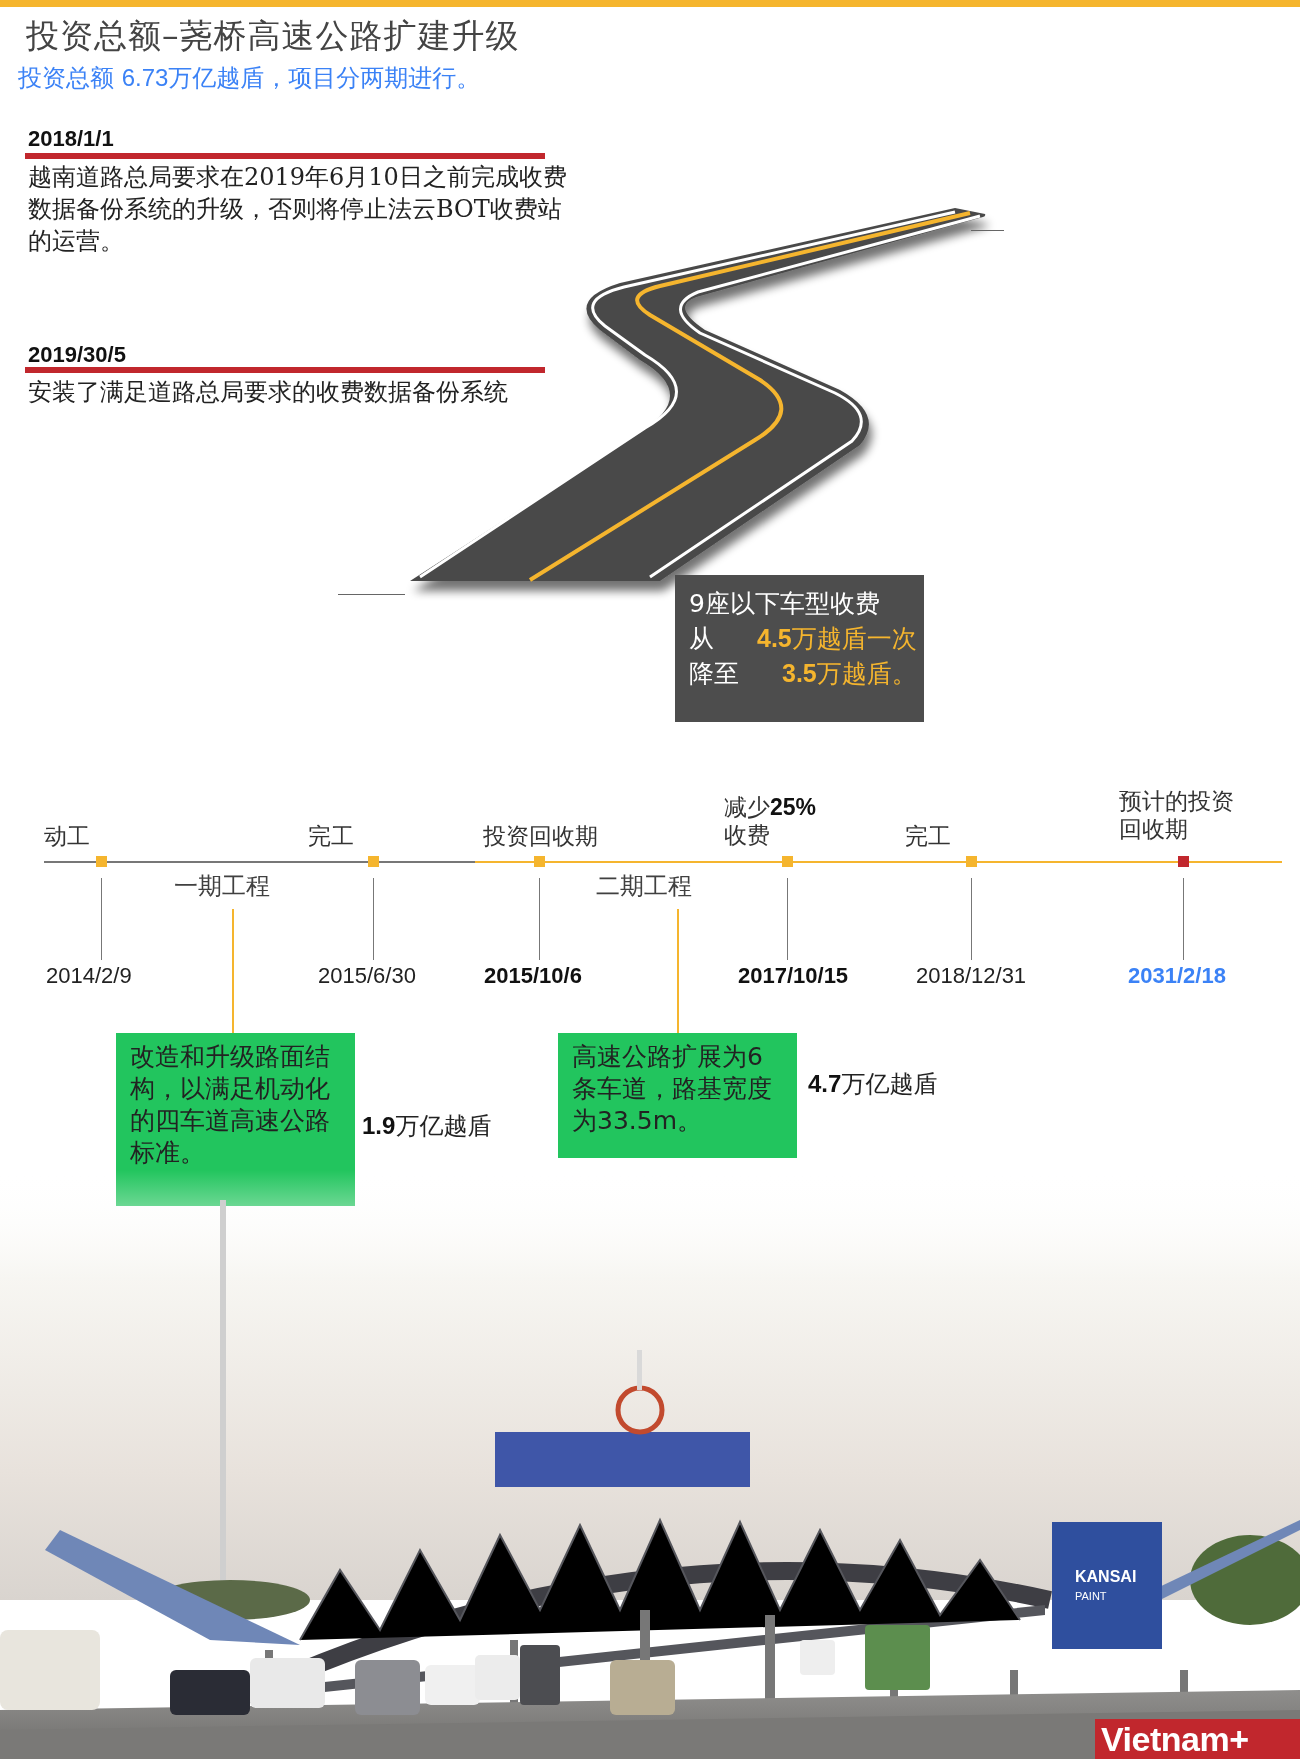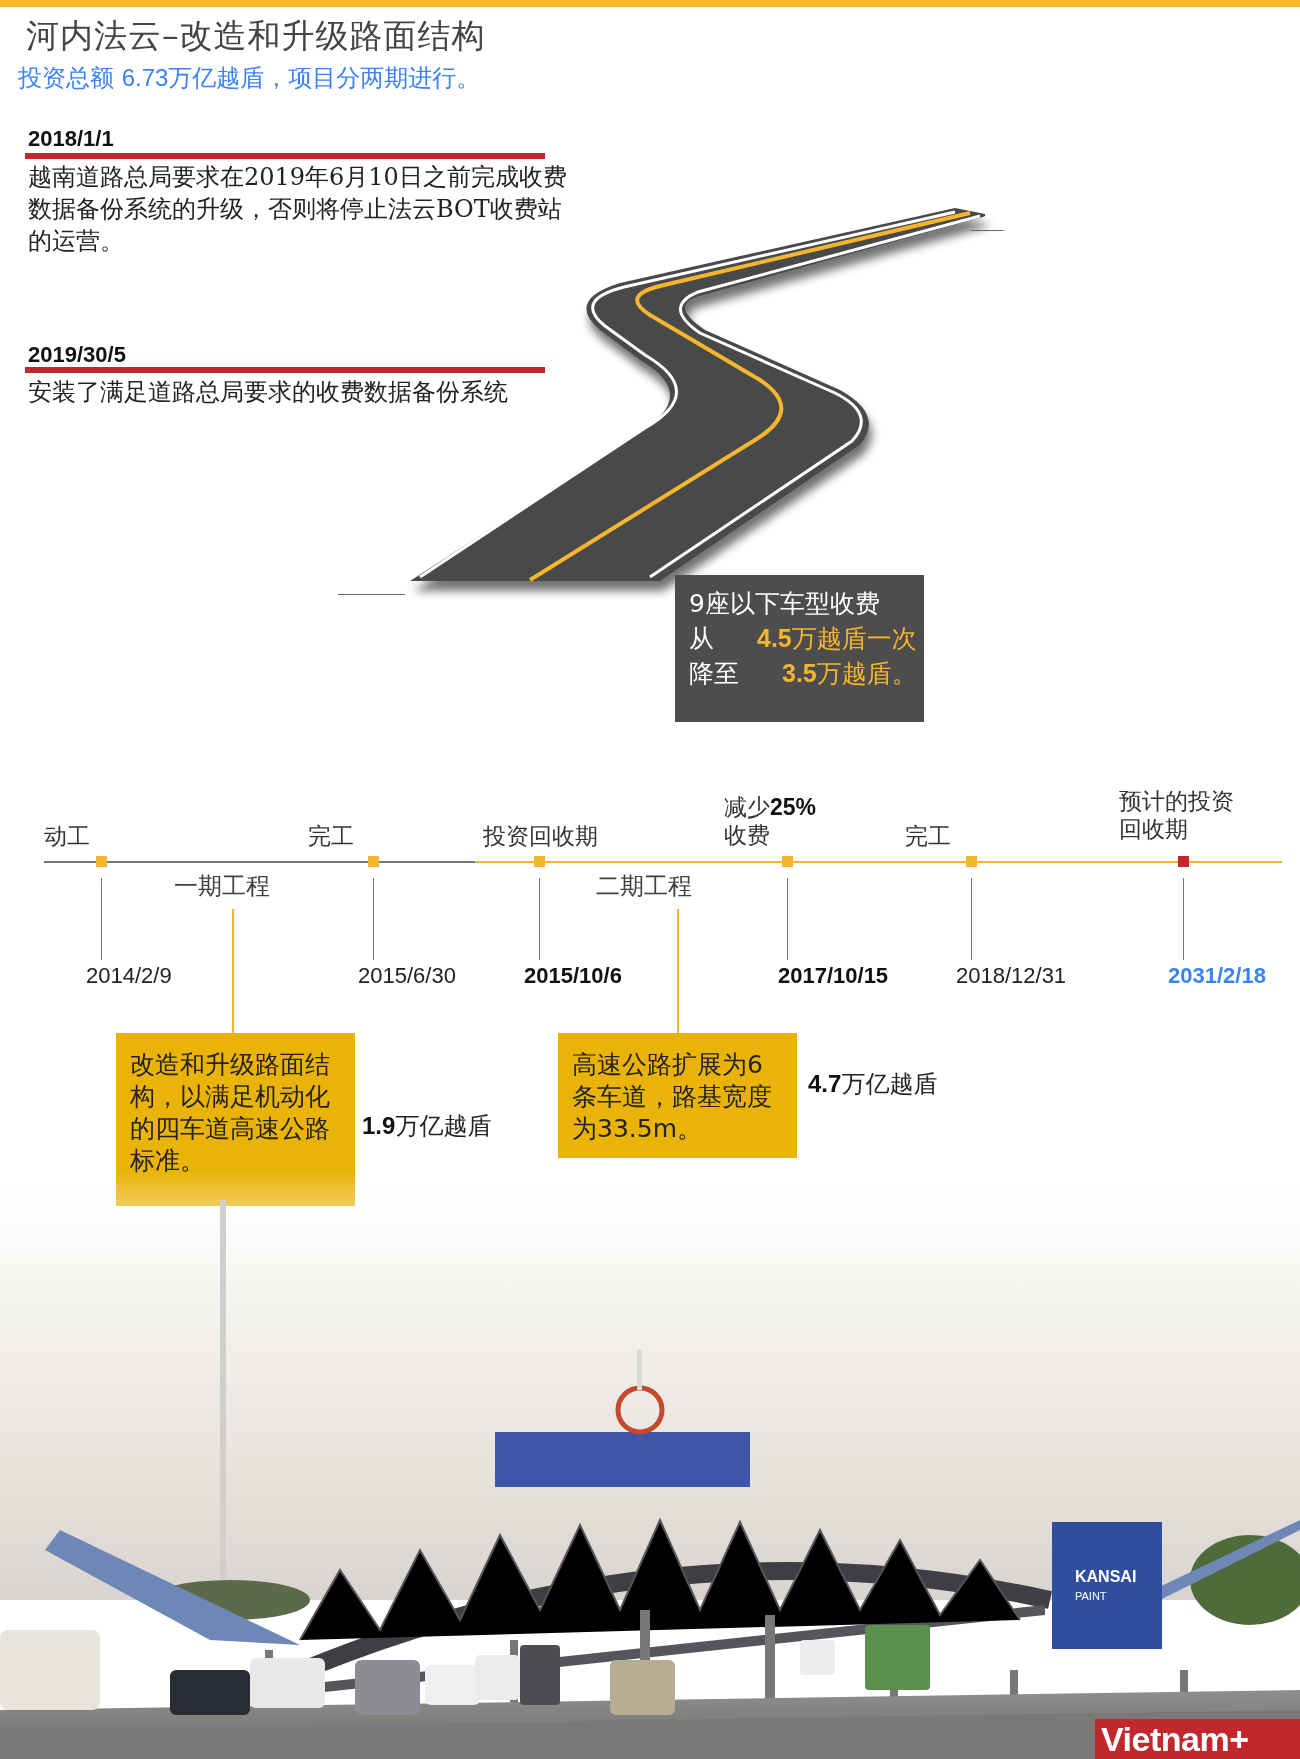--- a/index.html
+++ b/index.html
@@ -17,38 +17,38 @@
      font-size:25px;line-height:34px;color:#fff;}
   #dark-note .hl{color:#F5B52E;}
   #dark-note .hlb{color:#F5B52E;font-weight:bold;font-family:"Liberation Sans",sans-serif;margin-left:43px;}
   .tick-line{height:1px;background:#666;}
   
   .tl-seg{height:2px;top:861px;}
   .tl-marker{width:11px;height:11px;top:856px;}
   .tl-drop{width:1px;background:#777;top:878px;height:82px;}
   .tl-label{font-size:23px;line-height:28px;color:#333;font-family:"DejaVu Serif","Liberation Serif",serif;white-space:nowrap;}
   .tl-label b{font-family:"Liberation Sans",sans-serif;color:#111;margin-top:32px;}
-  .tl-date{font-size:22px;color:#222;font-family:"Liberation Sans",sans-serif;white-space:nowrap;top:963px;margin-left:40px;}
+  .tl-date{font-size:22px;color:#222;font-family:"Liberation Sans",sans-serif;white-space:nowrap;top:963px;}
   .tl-date.bold{font-weight:bold;color:#111;}
   .tl-date.accent{font-weight:bold;color:#3b82f6;}
   .phase-label{font-size:24px;color:#404040;font-family:"DejaVu Serif","Liberation Serif",serif;white-space:nowrap;top:870px;}
   .phase-drop{width:2px;background:#F5B52E;}
-  .ybox{background:#eab308;box-sizing:border-box;padding:16px 14px;font-size:25px;line-height:32px;color:#222;}
+  .ybox{background:#22c55e;box-sizing:border-box;padding:8px 14px;font-size:25px;line-height:32px;color:#222;}
   .cost{font-size:24px;color:#222;white-space:nowrap;}
   .cost b{font-family:"Liberation Sans",sans-serif;color:#111;}
   #photo{left:0;top:1170px;width:1300px;height:589px;}
   #logo{left:1095px;top:1719px;width:205px;height:40px;background:#C1272D;color:#fff;font-family:"Liberation Sans",sans-serif;
         font-weight:bold;font-size:34px;line-height:40px;box-sizing:border-box;padding-left:6px;letter-spacing:-0.5px;}
 </style>
 </head>
 <body>
 
 <div id="topbar" class="abs"></div>
 
-<div id="title" class="abs">河内法云–改造和升级路面结构</div>
+<div id="title" class="abs">投资总额–荛桥高速公路扩建升级</div>
 <div id="subtitle" class="abs"><span>投资总额 </span><b>6.73</b><span>万亿越盾，项目分两期进行。</span></div>
 
 <div class="abs ev-date" style="left:28px;top:126px;">2018/1/1</div>
 <div class="abs ev-rule" style="left:25px;top:153px;width:520px;"></div>
 <div class="abs ev-text" style="left:28px;top:161px;width:540px;">越南道路总局要求在2019年6月10日之前完成收费数据备份系统的升级，否则将停止法云BOT收费站的运营。</div>
 
 <div class="abs ev-date" style="left:28px;top:342px;">2019/30/5</div>
 <div class="abs ev-rule" style="left:25px;top:367px;width:520px;"></div>
 <div class="abs ev-text" style="left:28px;top:376px;width:520px;">安装了满足道路总局要求的收费数据备份系统</div>
 

